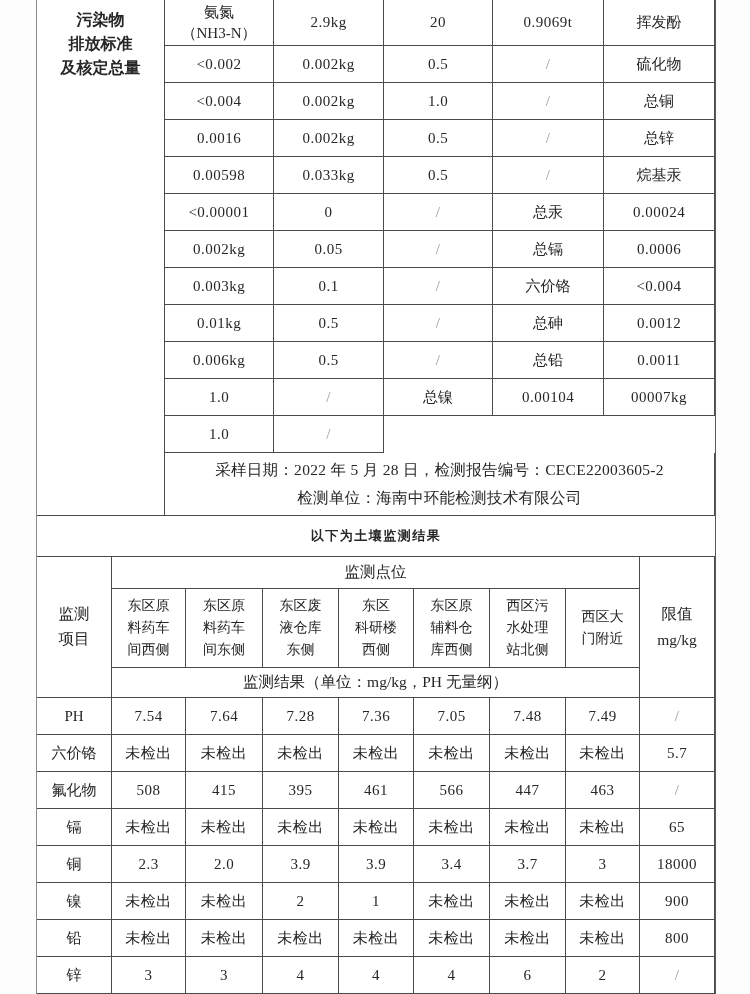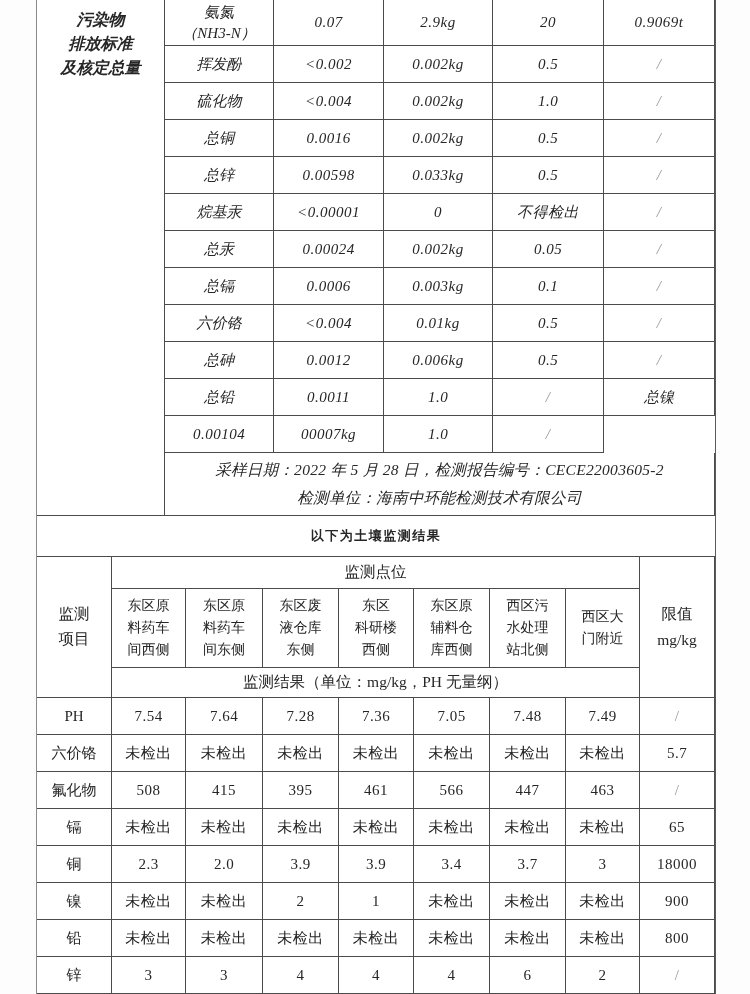--- a/index.html
+++ b/index.html
@@ -9,21 +9,20 @@
   }
   .doc{
     position:absolute;left:36px;top:0;width:678px;height:994px;
     border-left:1.5px solid #8b8b8b;border-right:1.5px solid #5a5a5a;
     background:#ffffff;
   }
   .grid1{
     display:grid;height:516px;
     grid-template-columns:128px 109px 110px 109px 111px 1fr;
     grid-template-rows:46px repeat(11,37px) 1fr;
-    font-style:italic;
   }
   .grid2{
     display:grid;height:437px;
     grid-template-columns:75px 74px 77px 76px 75px 76px 76px 74px 1fr;
     grid-template-rows:32px 79px 30px repeat(8,37px);
   }
   .cell{
     box-sizing:border-box;
     border-right:1.5px solid #4b4b4b;border-bottom:1.5px solid #4b4b4b;
     display:flex;align-items:center;justify-content:center;
@@ -61,21 +60,20 @@
 
     <div class="grid1">
       <div class="cell section-cell">污染物
 排放标准
 及核定总量</div>
       <div class="cell sampling-cell">采样日期：2022 年 5 月 28 日，检测报告编号：CECE22003605-2
 检测单位：海南中环能检测技术有限公司</div>
 
         <div class="cell name-cell">氨氮
 （NH3-N）</div>
-        <div class="cell num">0.07</div>
         <div class="cell num">2.9kg</div>
         <div class="cell num">20</div>
         <div class="cell num">0.9069t</div>
 
         <div class="cell name-cell">挥发酚</div>
         <div class="cell num">&lt;0.002</div>
         <div class="cell num">0.002kg</div>
         <div class="cell num">0.5</div>
         <div class="cell num slash">/</div>
 
@@ -93,21 +91,20 @@
 
         <div class="cell name-cell">总锌</div>
         <div class="cell num">0.00598</div>
         <div class="cell num">0.033kg</div>
         <div class="cell num">0.5</div>
         <div class="cell num slash">/</div>
 
         <div class="cell name-cell">烷基汞</div>
         <div class="cell num">&lt;0.00001</div>
         <div class="cell num">0</div>
-        <div class="cell num">不得检出</div>
         <div class="cell num slash">/</div>
 
         <div class="cell name-cell">总汞</div>
         <div class="cell num">0.00024</div>
         <div class="cell num">0.002kg</div>
         <div class="cell num">0.05</div>
         <div class="cell num slash">/</div>
 
         <div class="cell name-cell">总镉</div>
         <div class="cell num">0.0006</div>

